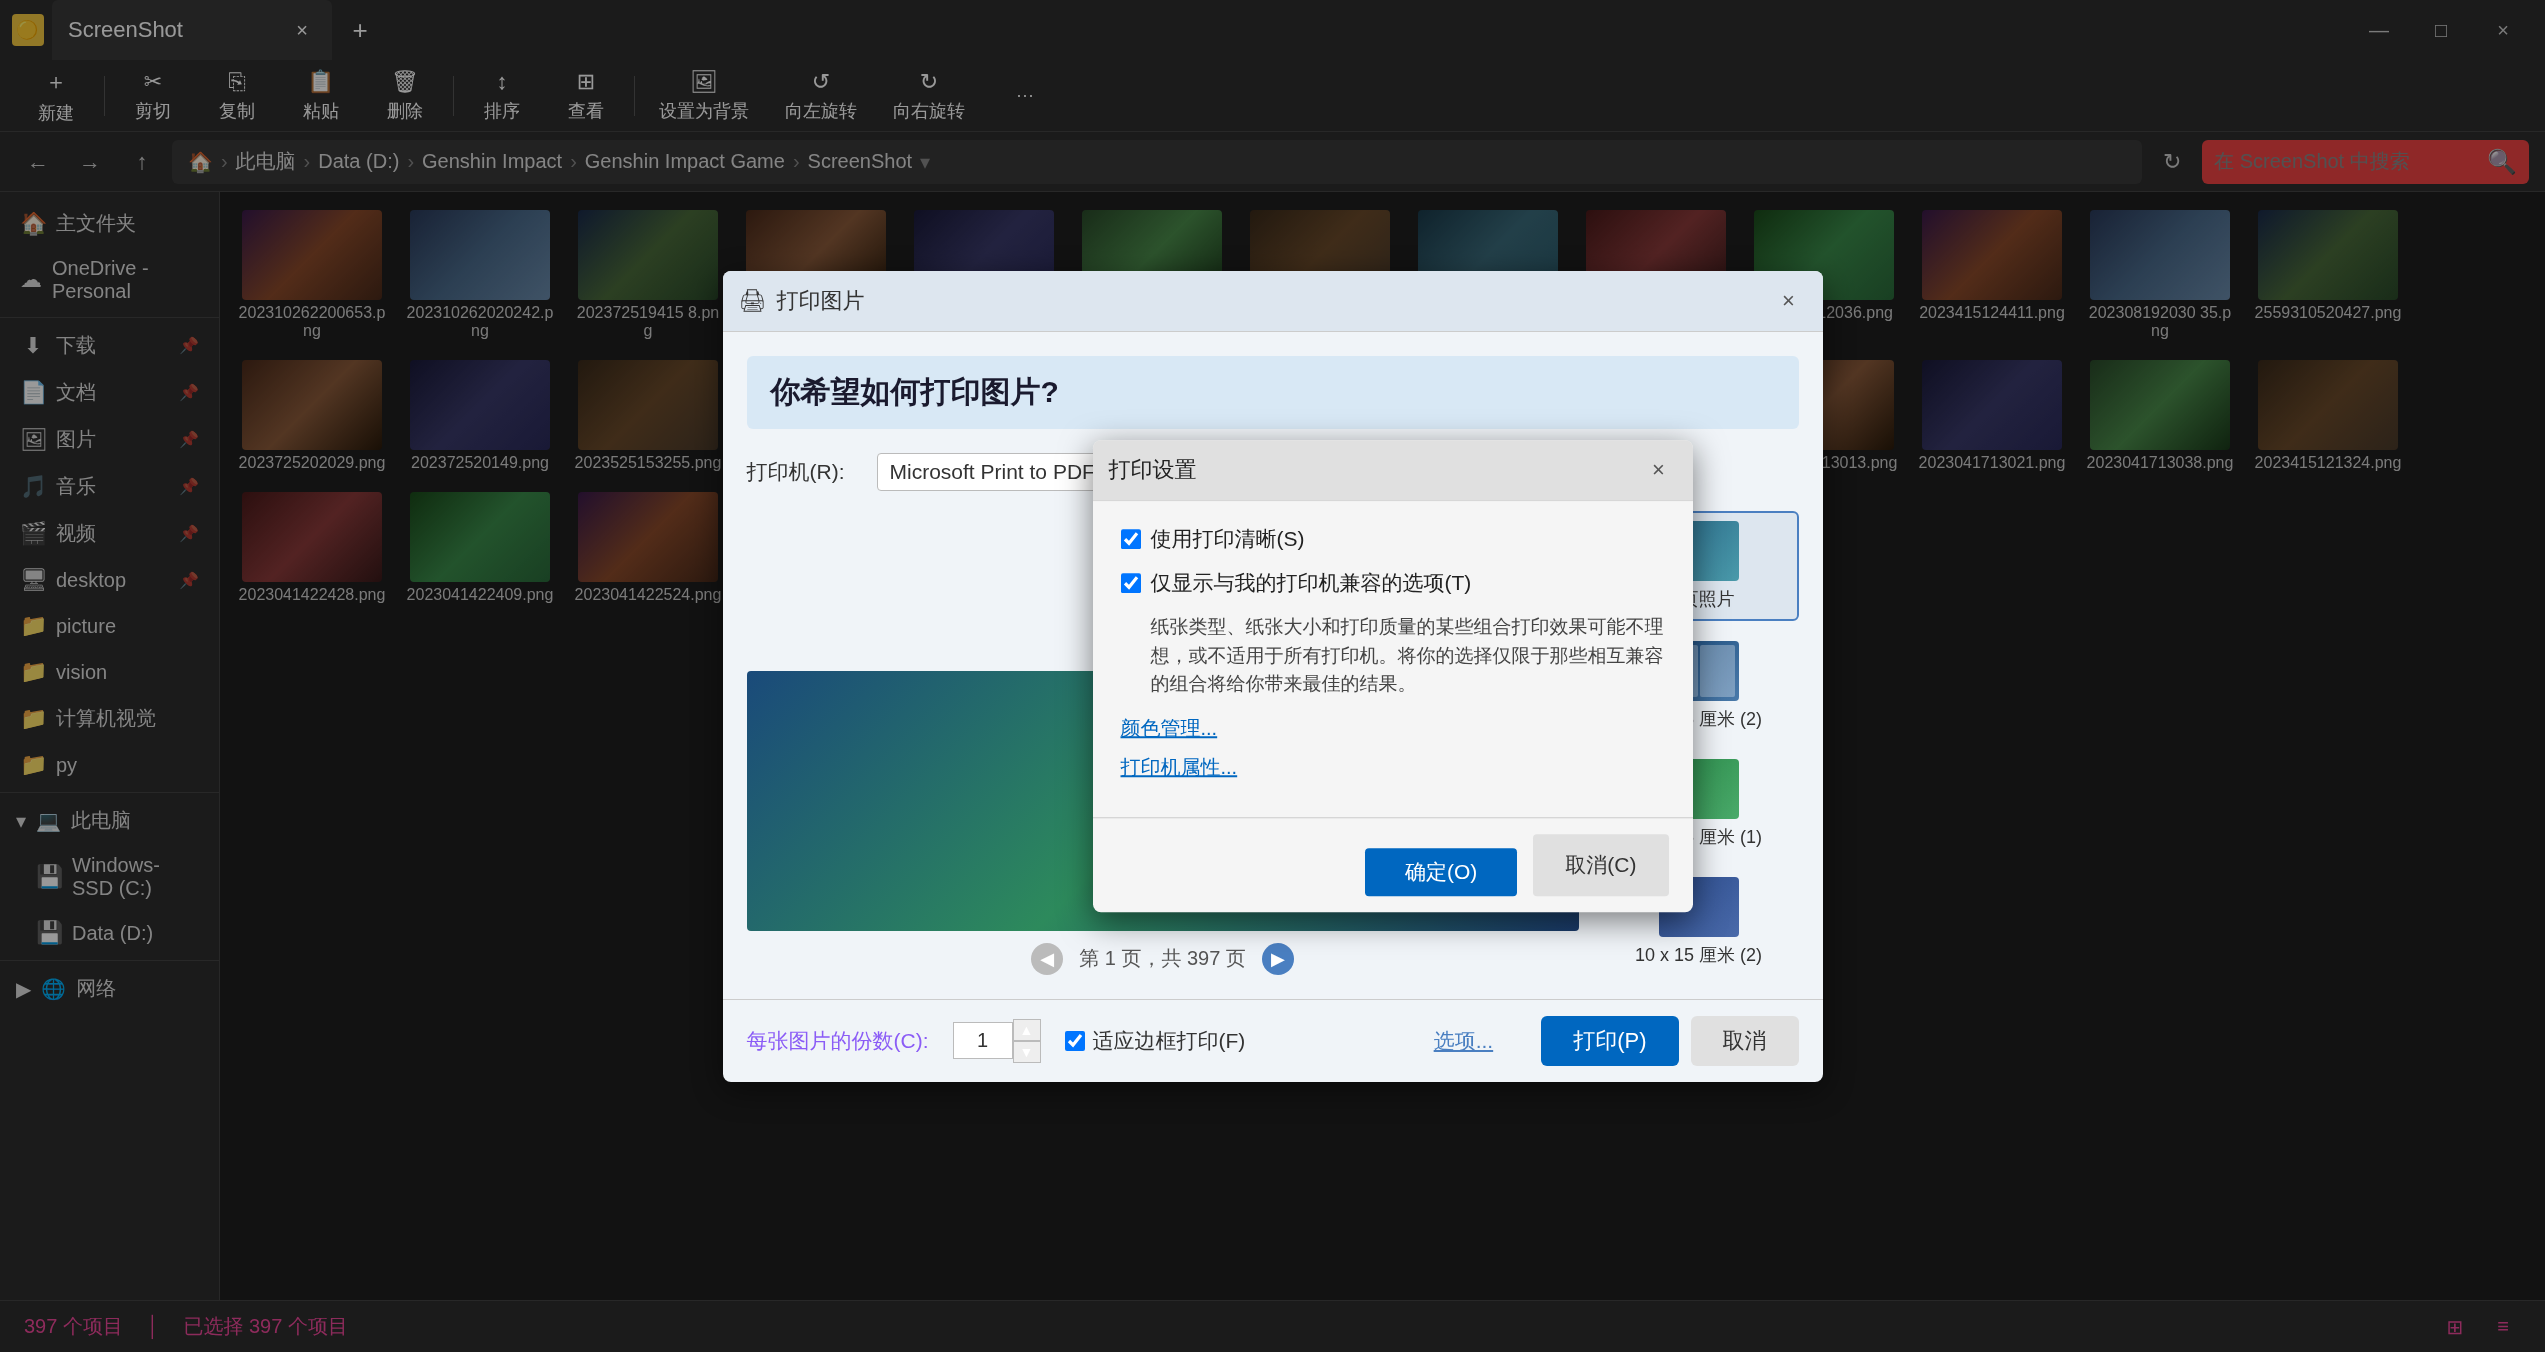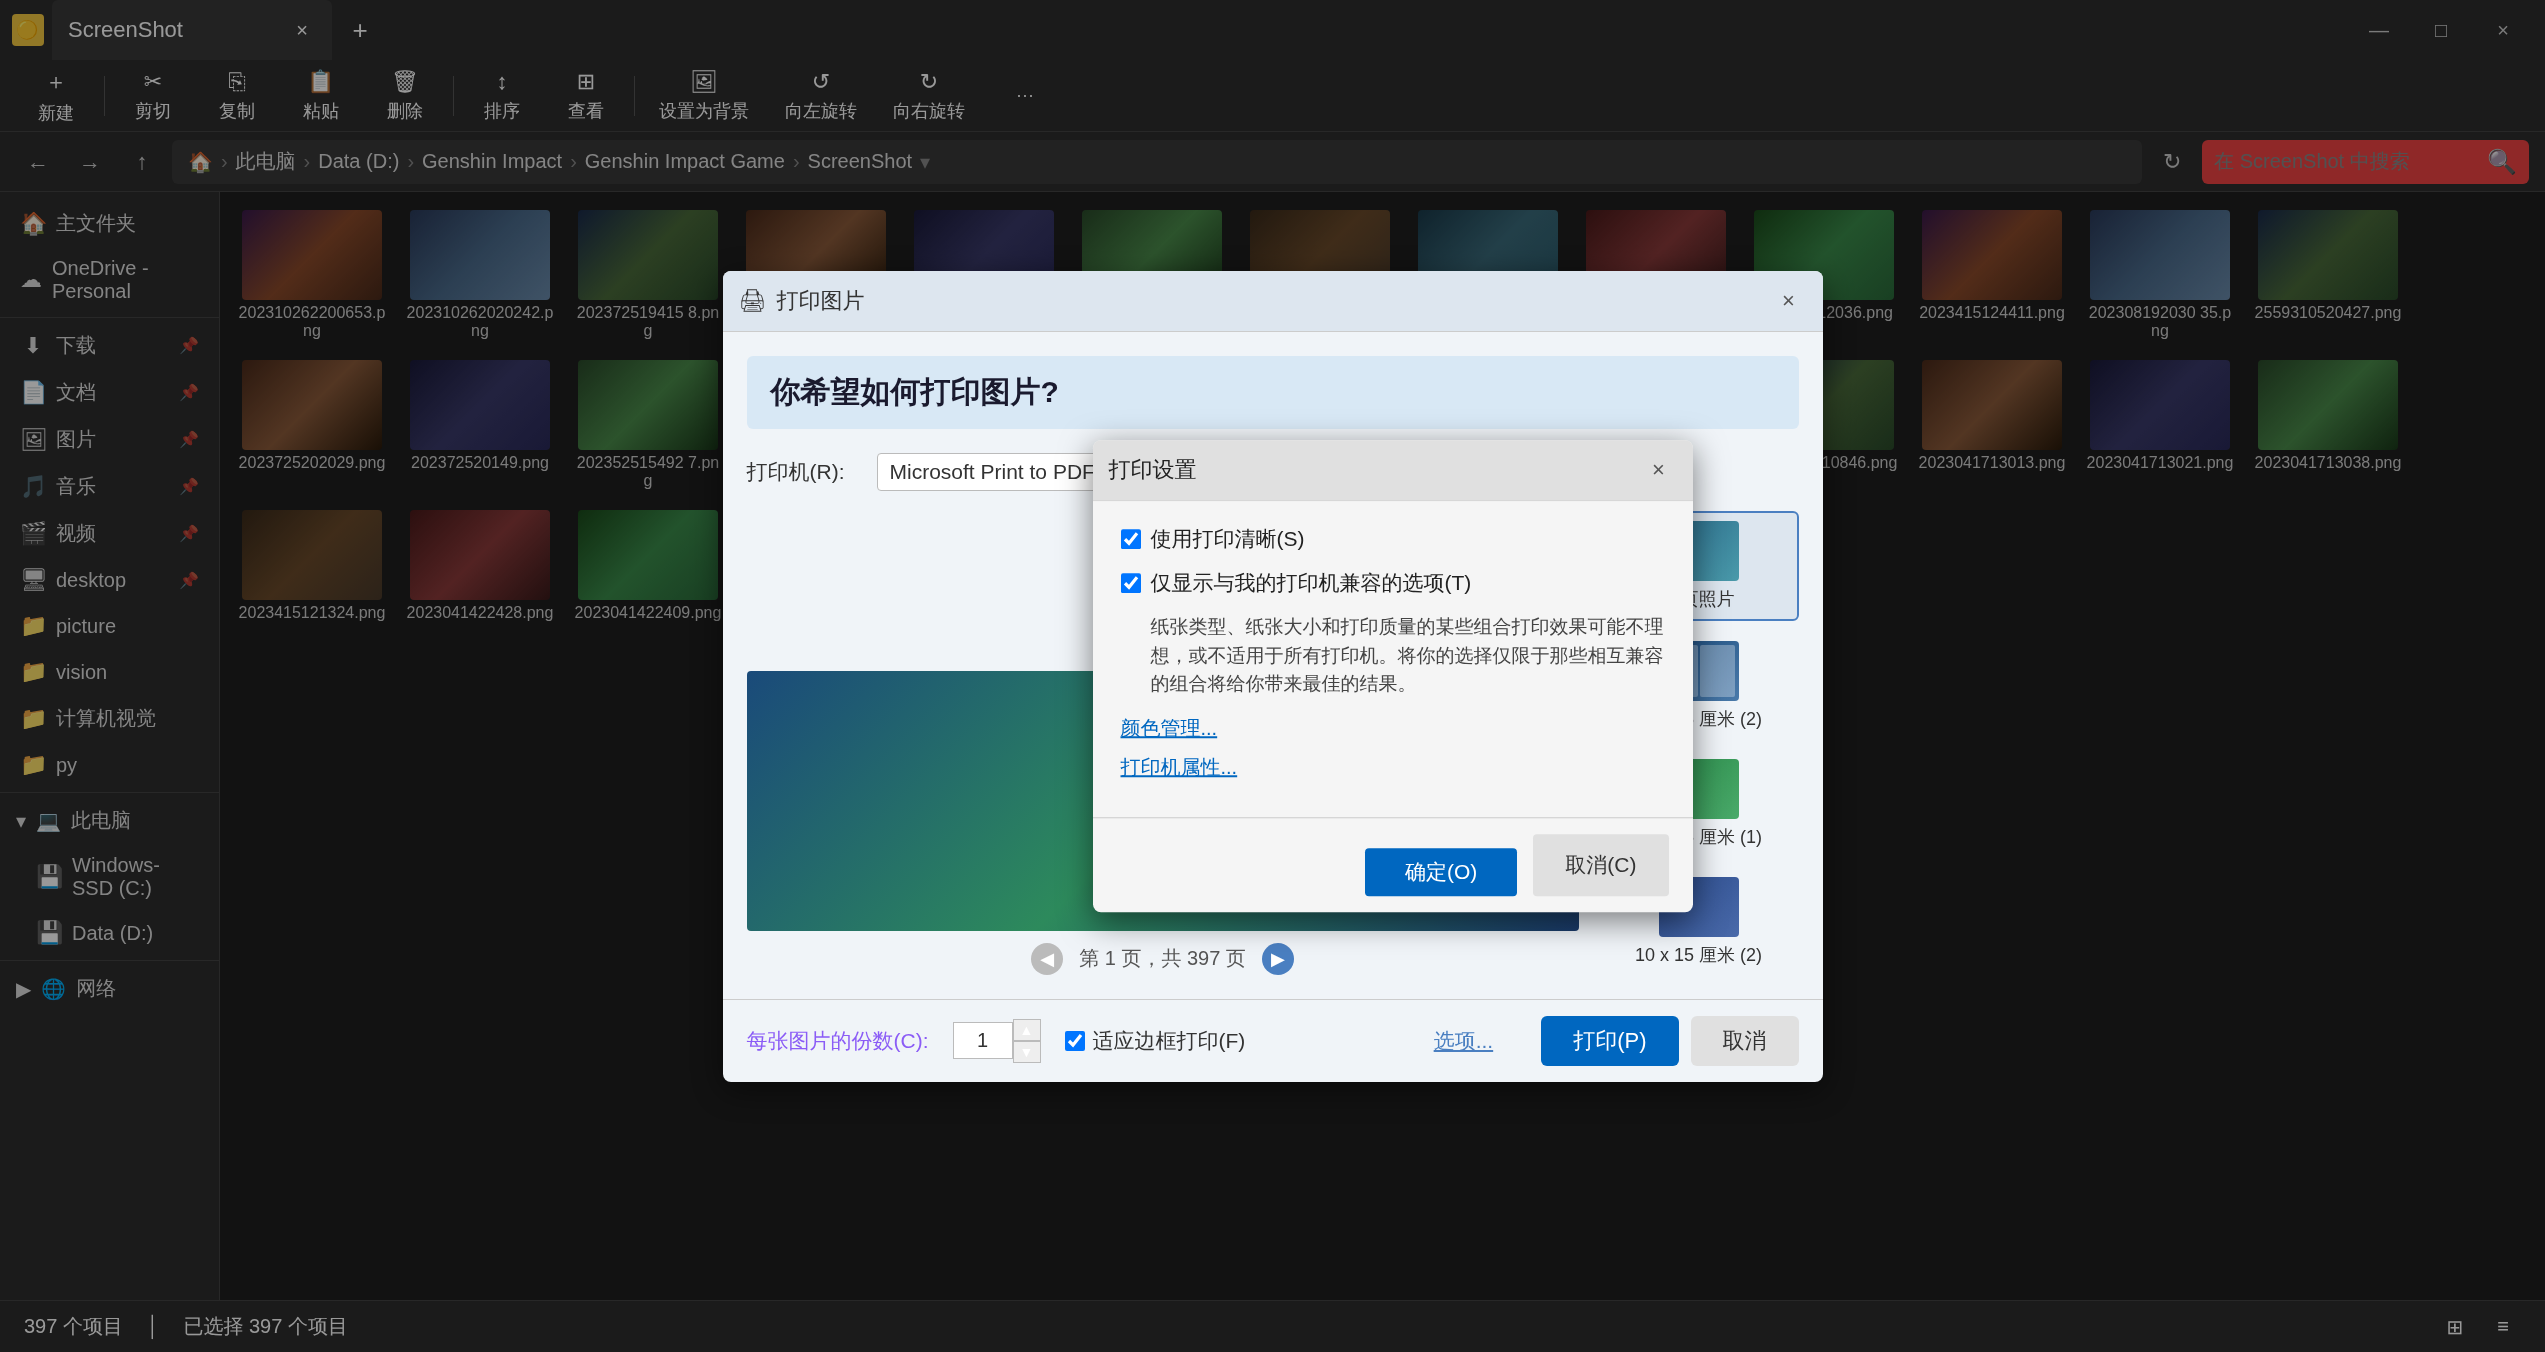--- a/index.html
+++ b/index.html
@@ -265,21 +265,21 @@
     
     .statusbar {
       height: 52px;
       background: #2d2d2d;
       border-top: 1px solid #444;
       display: flex;
       align-items: center;
       padding: 8px 24px;
       gap: 24px;
       font-size: 20px;
-      color: #ffffff;
+      color: #ec4899;
     }
     .statusbar-right {
       margin-left: auto;
       display: flex;
       gap: 12px;
     }
     .view-btn {
       width: 36px;
       height: 36px;
       display: flex;
@@ -857,24 +857,20 @@
       <div class="file-thumb thumb-3"></div>
       <div class="file-name">2559310520427.png</div>
     </div>
       <div class="file-item">
       <div class="file-thumb thumb-4"></div>
       <div class="file-name">2023725202029.png</div>
     </div>
       <div class="file-item">
       <div class="file-thumb thumb-5"></div>
       <div class="file-name">202372520149.png</div>
-    </div>
-      <div class="file-item">
-      <div class="file-thumb thumb-6"></div>
-      <div class="file-name">202352515492 7.png</div>
     </div>
       <div class="file-item">
       <div class="file-thumb thumb-7"></div>
       <div class="file-name">2023525153255.png</div>
     </div>
       <div class="file-item">
       <div class="file-thumb thumb-8"></div>
       <div class="file-name">2023525156166.png</div>
     </div>
       <div class="file-item">

